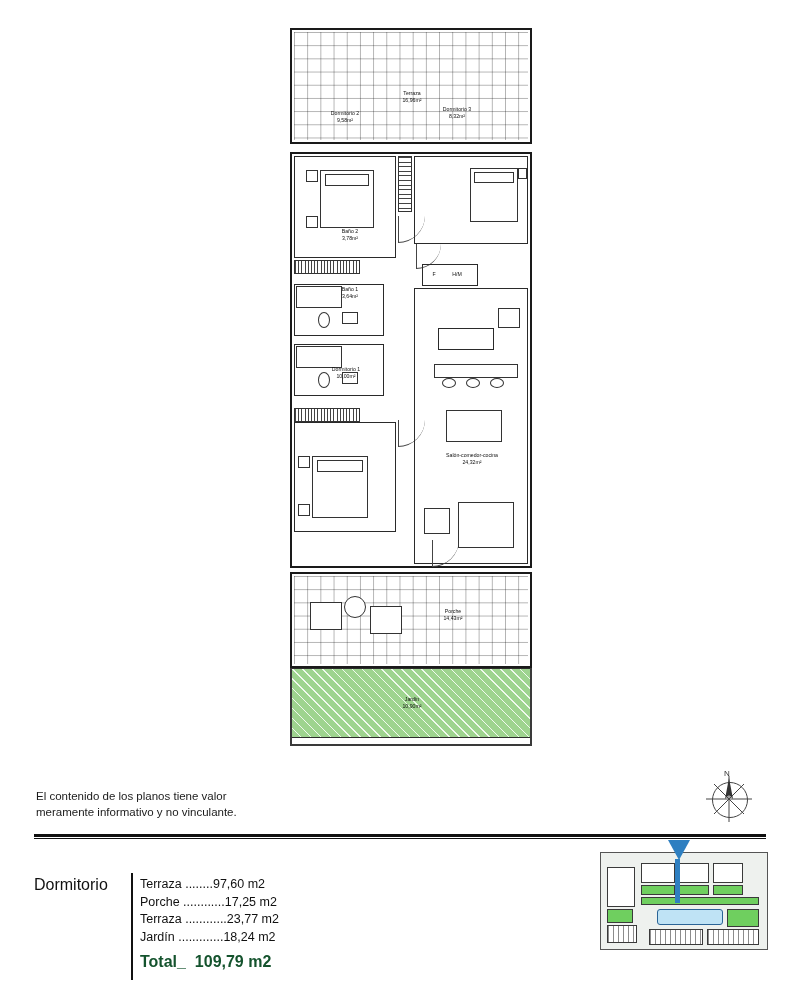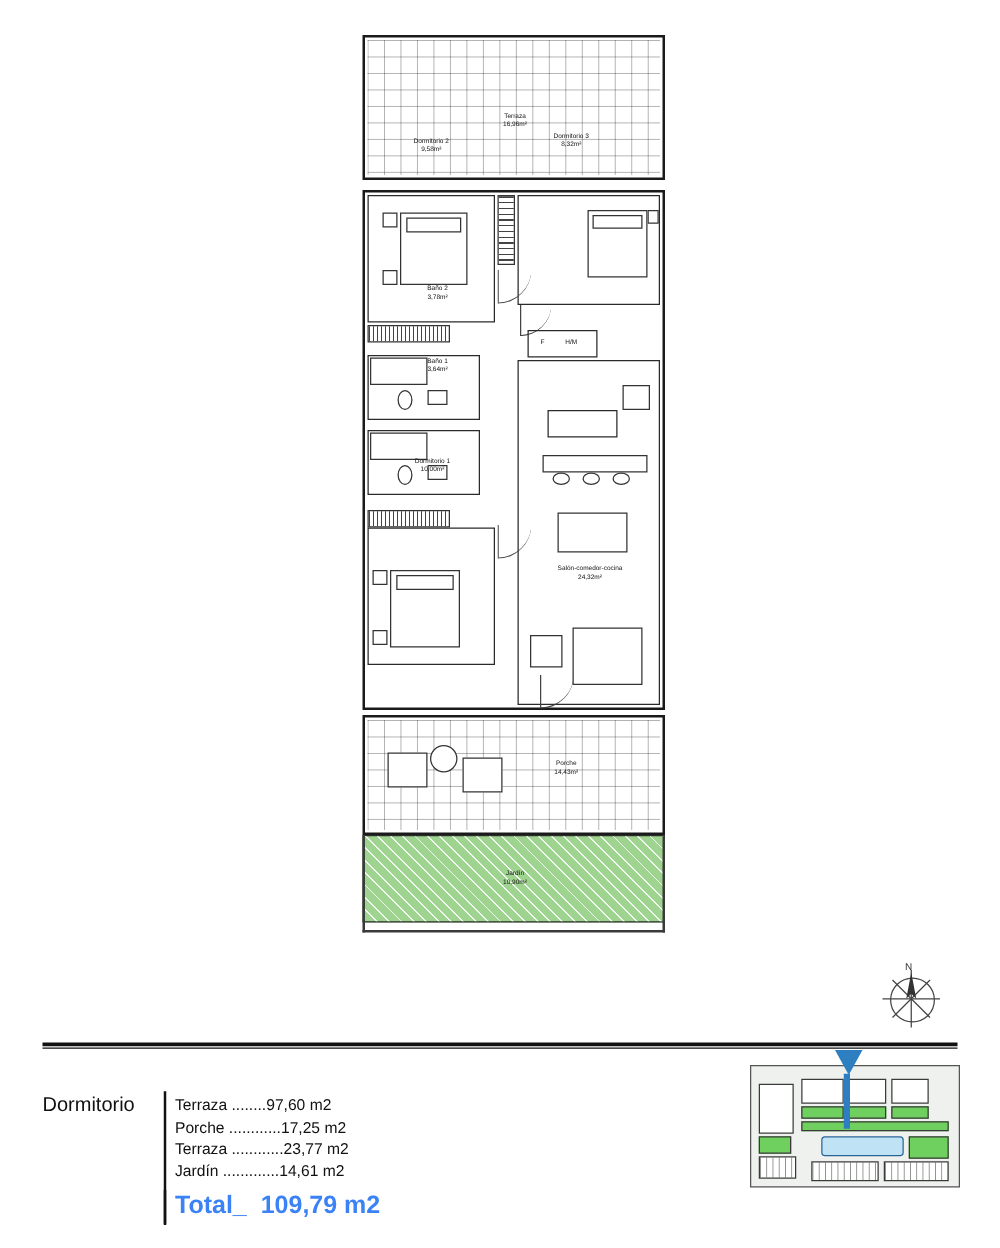--- a/index.html
+++ b/index.html
@@ -31,21 +31,21 @@
   .note{position:absolute;left:36px;top:788px;width:300px;font-size:11.5px;line-height:16px;color:#1b1b1b;}
   .rule{position:absolute;left:34px;top:834px;width:732px;height:3px;background:#111;}
   .rule2{position:absolute;left:34px;top:838px;width:732px;height:1px;background:#111;}
 
   .title{position:absolute;left:34px;top:848px;font-size:17.5px;font-weight:bold;letter-spacing:.2px;color:#111;}
   .superf{position:absolute;left:34px;top:876px;font-size:16px;color:#111;}
   .vbar{position:absolute;left:131px;top:873px;width:1.5px;height:106px;background:#111;}
   .areas{position:absolute;left:140px;top:876px;font-size:12.5px;line-height:17.5px;color:#111;}
   .areas .row span.dots{letter-spacing:0px;}
   .totbar{position:absolute;left:131px;top:952px;width:1.5px;height:28px;background:#111;}
-  .total{position:absolute;left:140px;top:953px;font-size:20px;font-weight:bold;color:#3b82f6;}
+  .total{position:absolute;left:140px;top:953px;font-size:16px;font-weight:bold;color:#14532d;}
 
   
   .compass{position:absolute;left:700px;top:770px;width:58px;height:58px;}
   .compass .ring{position:absolute;left:12px;top:12px;width:34px;height:34px;border:1px solid #444;border-radius:50%;}
   .compass .n{position:absolute;left:24px;top:-1px;font-size:8px;color:#333;}
 
   
   .keymap{position:absolute;left:600px;top:852px;width:166px;height:96px;border:1px solid #555;background:#eef1ee;overflow:hidden;}
   .km-block{position:absolute;box-sizing:border-box;border:1px solid #3a3a3a;background:#fff;}
   .km-green{position:absolute;box-sizing:border-box;border:1px solid #3a3a3a;background:#6fcf5f;}
@@ -151,20 +151,24 @@
     <div class="garden" style="left:8px;top:640px;width:242px;height:70px;"></div>
     <div class="lbl" style="left:75px;top:668px;width:110px;z-index:3;">
       <span>Jardín</span><br><span>10,90m²</span>
     </div>
 
     <div class="hair" style="left:8px;top:716px;width:242px;height:2px;"></div>
     <div class="hair" style="left:8px;top:640px;width:2px;height:78px;"></div>
     <div class="hair" style="left:248px;top:640px;width:2px;height:78px;"></div>
   </div>
 
+  <div class="note">
+    <div>El contenido de los planos tiene valor</div>
+    <div>meramente informativo y no vinculante.</div>
+  </div>
 
   <div class="compass">
     <div class="n">N</div>
     <div class="ring"></div>
     <svg width="58" height="58" viewBox="0 0 58 58" style="position:absolute;left:0;top:0;">
       <g stroke="#444" stroke-width="1" fill="none">
         <line x1="29" y1="6" x2="29" y2="52"></line>
         <line x1="6" y1="29" x2="52" y2="29"></line>
         <line x1="14" y1="14" x2="44" y2="44"></line>
         <line x1="44" y1="14" x2="14" y2="44"></line>
@@ -183,21 +187,21 @@
     <div class="row">
       <span>Terraza</span><span class="dots"> ........</span><span>97,60 m2</span>
     </div>
     <div class="row">
       <span>Porche</span><span class="dots"> ............</span><span>17,25 m2</span>
     </div>
     <div class="row">
       <span>Terraza</span><span class="dots"> ............</span><span>23,77 m2</span>
     </div>
     <div class="row">
-      <span>Jardín</span><span class="dots"> .............</span><span>14,61 m2</span>
+      <span>Jardín</span><span class="dots"> .............</span><span>18,24 m2</span>
     </div>
   </div>
 
   <div class="totbar"></div>
   <div class="total">
     <span>Total_</span>&nbsp;&nbsp;<span>109,79 m2</span>
   </div>
 
   <div class="keymap">
     <div class="km-block" style="left:6px;top:14px;width:28px;height:40px;"></div>

